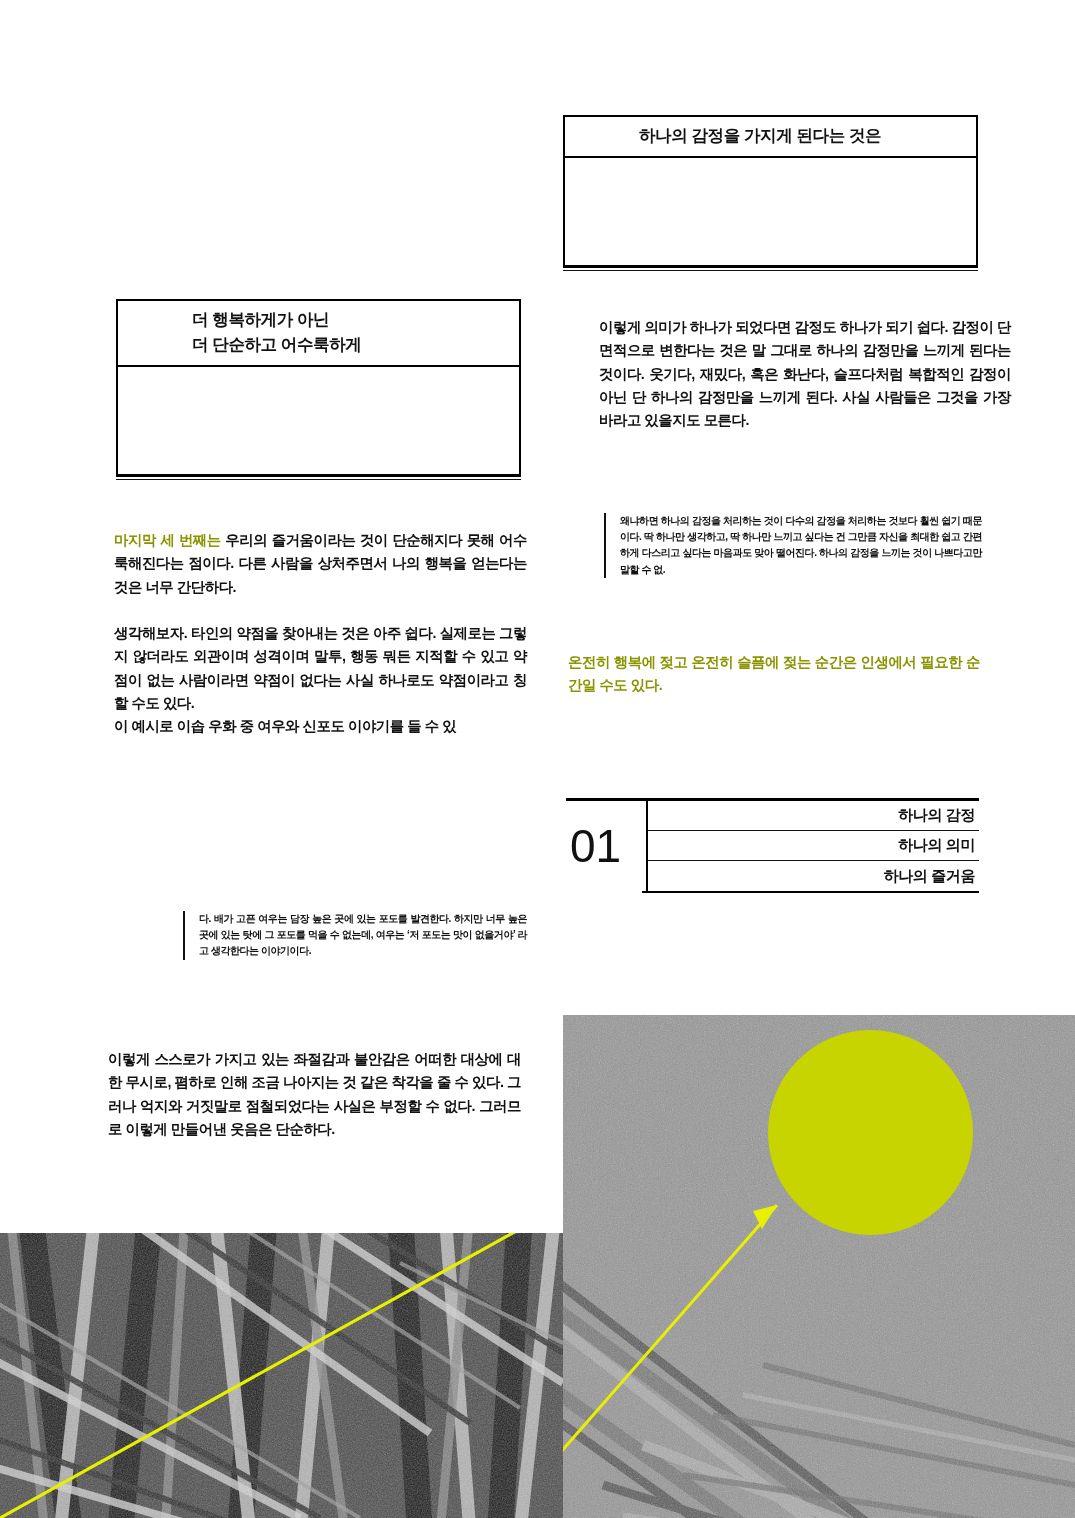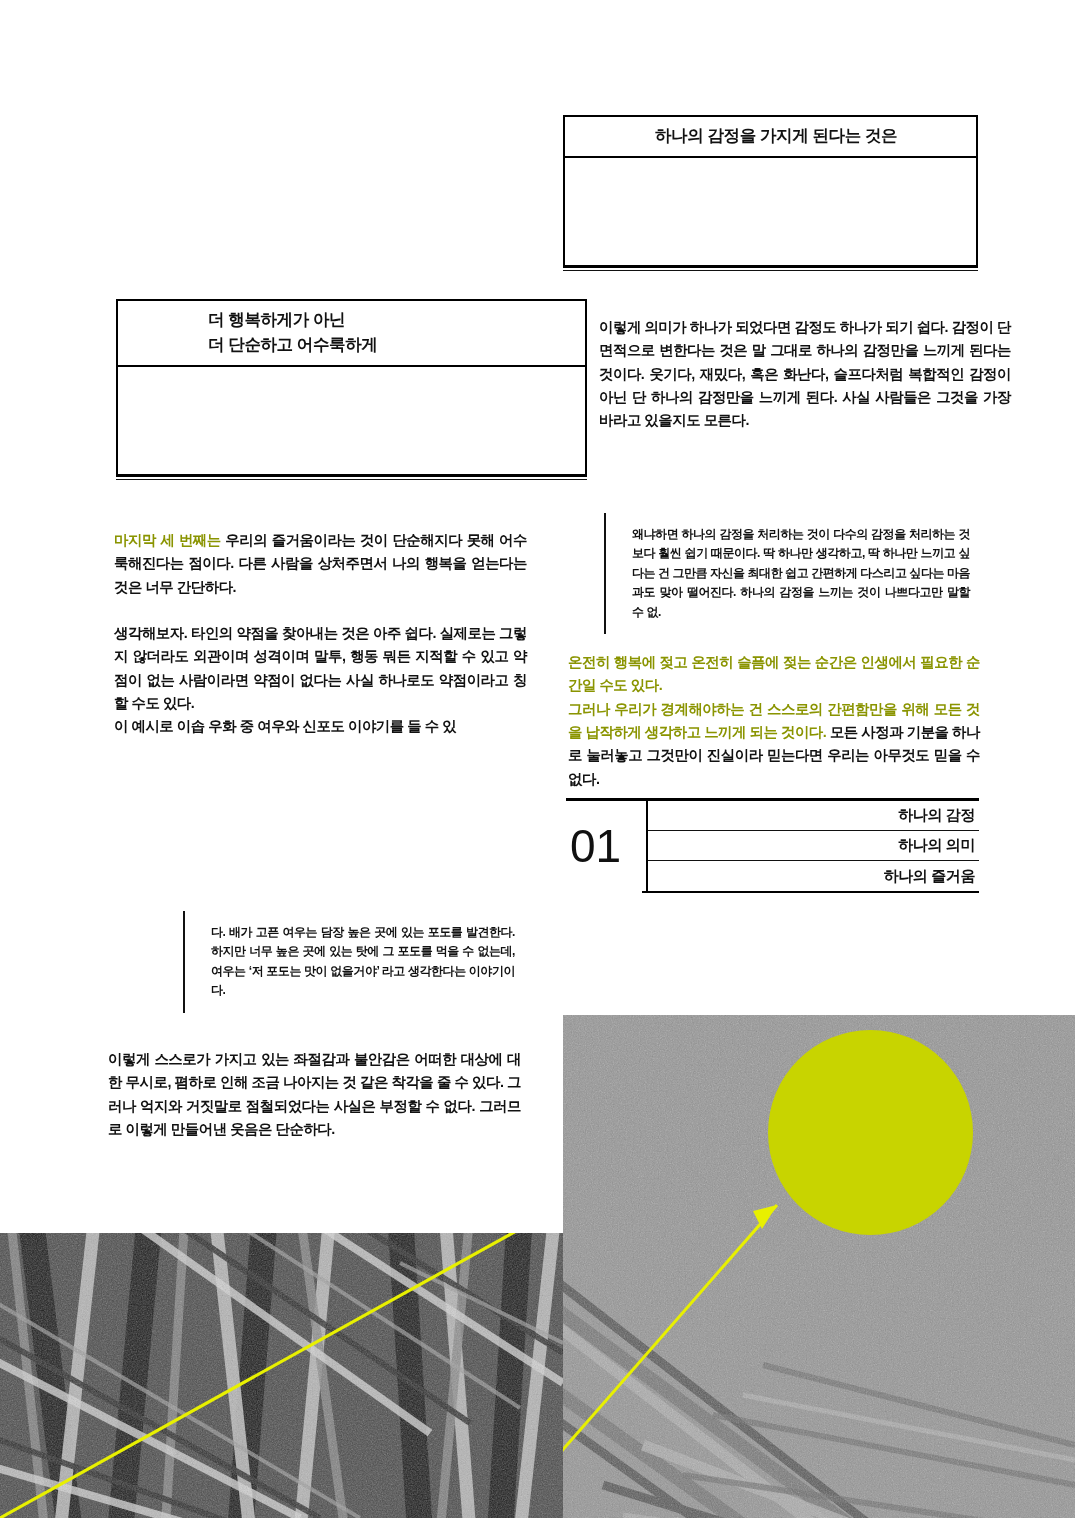--- a/index.html
+++ b/index.html
@@ -19,21 +19,20 @@
   
   .headbox {
     position: absolute;
     box-sizing: border-box;
   }
   .headbox .titlerow {
     display: flex;
     align-items: flex-end;
     border: 2px solid #000;
     box-sizing: border-box;
-    padding-left: 16px;
   }
   .headbox .swatch {
     width: 48px;
     flex: 0 0 48px;
     background: #c8d400;
   }
   .headbox .titletext {
     flex: 1 1 auto;
     display: flex;
     flex-direction: column;
@@ -84,22 +83,22 @@
   .indent-first { text-indent: 8.5em; }
 
   
   .quote {
     border-left: 2px solid #111;
     padding-left: 14px;
     margin: 0;
     box-sizing: border-box;
   }
   .quote p {
-    margin: 12px;
-    font-size: 12px;
+    margin: 0;
+    font-size: 10px;
     font-weight: bold;
     line-height: 1.62;
     letter-spacing: -0.45px;
     text-align: justify;
     text-justify: inter-character;
     color: #111;
   }
 
   
   .indexblock {
@@ -193,37 +192,36 @@
 <div class="col" style="left:568px; top:316px; width:412px;margin-left:31px;">
   <p class="bodytext">이렇게 의미가 하나가 되었다면 감정도 하나가 되기 쉽다. 감정이 단면적으로 변한다는 것은 말 그대로 하나의 감정만을 느끼게 된다는 것이다. 웃기다, 재밌다, 혹은 화난다, 슬프다처럼 복합적인 감정이 아닌 단 하나의 감정만을 느끼게 된다. 사실 사람들은 그것을 가장 바라고 있을지도 모른다.</p>
 </div>
 
 <div class="quote" style="position:absolute; left:604px; top:513px; width:378px;">
   <p>왜냐하면 하나의  감정을 처리하는 것이 다수의 감정을 처리하는 것보다 훨씬 쉽기 때문이다. 딱 하나만 생각하고, 딱 하나만 느끼고 싶다는 건 그만큼 자신을 최대한 쉽고 간편하게 다스리고 싶다는 마음과도 맞아 떨어진다. 하나의 감정을 느끼는 것이 나쁘다고만 말할 수 없.</p>
 </div>
 
 <div class="col" style="left:568px; top:651px; width:412px;">
   <p class="bodytext"><span class="accent">온전히 행복에 젖고 온전히 슬픔에 젖는 순간은 인생에서 필요한 순간일 수도 있다.</span></p>
-  <p class="bodytext"><span class="accent">그러나 우리가 경계해야하는 건 스스로의 간편함만을 위해 모든 것을 납작하게 생각하고 느끼게 되는 것이다.</span><span> 모든 사정과 기분을 하나로 눌러놓고 그것만이 진실이라 믿는다면 우리는 아무것도 믿을 수 없다.</span></p>
 </div>
 
 <div class="indexblock" style="left:566px; top:798px; width:413px;">
   <div class="topbar"></div>
   <div class="inner">
     <div class="num">01</div>
     <div class="rows">
       <div class="rowitem">하나의 감정</div>
       <div class="rowitem">하나의 의미</div>
       <div class="rowitem">하나의 즐거움</div>
     </div>
   </div>
   <div class="botbar"></div>
 </div>
 
-<div class="headbox" style="left:116px; top:299px; width:471px;">
+<div class="headbox" style="left:116px; top:299px; width:405px;">
   <div class="titlerow">
     <div class="swatch"></div>
     <div class="titletext">
       <span>더 행복하게가 아닌</span>
       <span>더 단순하고 어수룩하게</span>
     </div>
   </div>
   <div class="well" style="height:107px;"></div>
   <div class="rule-thick"></div>
   <div class="rule-gap"></div>

